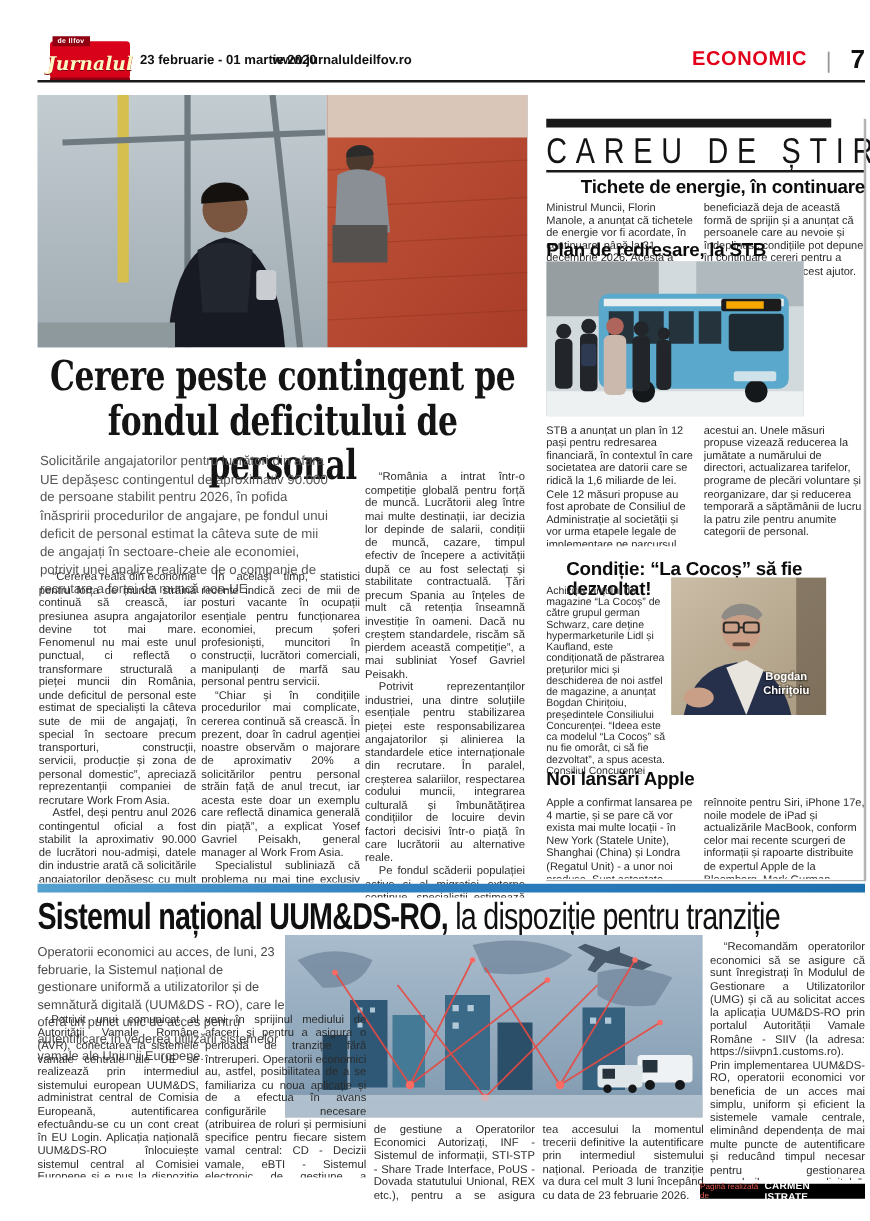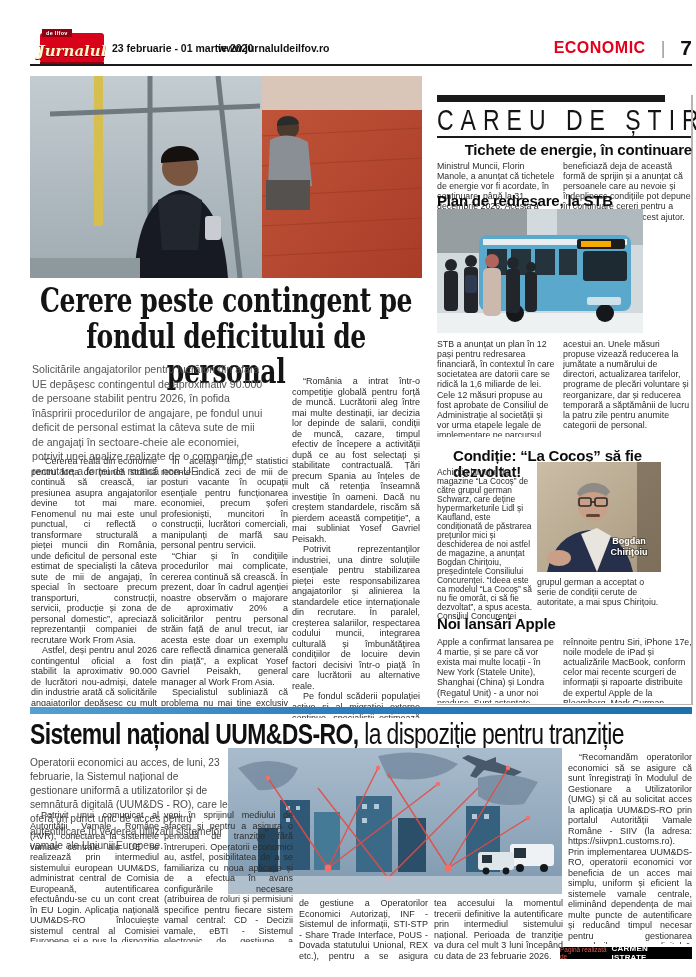--- a/index.html
+++ b/index.html
@@ -240,21 +240,20 @@
             <rect x="58" y="36" width="12" height="8" rx="2"></rect>
           <line x1="54" y1="40" x2="58" y2="40"></line>
         </g>
         <rect x="49" y="52" width="14" height="3" rx="1.5" fill="#5a4538"></rect>
         <ellipse cx="22" cy="96" rx="12" ry="8" fill="#c99f87"></ellipse>
       </g>
       <text x="92" y="82" text-anchor="middle" font-size="9" font-weight="bold" fill="#ffffff" style="paint-order:stroke" stroke="#00000055" stroke-width="2">Bogdan</text>
       <text x="92" y="93" text-anchor="middle" font-size="9" font-weight="bold" fill="#ffffff" style="paint-order:stroke" stroke="#00000055" stroke-width="2">Chirițoiu</text>
     </svg>
   </div>
-  <div class="abs side-col s3-b">grupul german a acceptat o serie de condiții cerute de autoritate, a mai spus Chirițoiu.</div>
 
   <h2 class="abs side-title s4-title" style="margin:0;">Noi lansări Apple</h2>
   <div class="abs side-col s4-a">Apple a confirmat lansarea pe 4 martie, și se pare că vor exista mai multe locații - în New York (Statele Unite), Shanghai (China) și Londra (Regatul Unit) - a unor noi produse. Sunt așteptate versiuni</div>
   <div class="abs side-col s4-b">reînnoite pentru Siri, iPhone 17e, noile modele de iPad și actualizările MacBook, conform celor mai recente scurgeri de informații și rapoarte distribuite de expertul Apple de la Bloomberg, Mark Gurman.</div>
 
   <div class="abs blue-bar"></div>
   <div class="abs b-headline-wrap">
     <span class="b-head-strong">Sistemul național UUM&amp;DS-RO,</span><span class="b-head-light"> la dispoziție pentru tranziție</span>
   </div>
   <div class="abs b-lead">Operatorii economici au acces, de luni, 23 februarie, la Sistemul național de gestionare uniformă a utilizatorilor și de semnătură digitală (UUM&amp;DS - RO), care le oferă un punct unic de acces pentru autentificare în vederea utilizării sistemelor vamale ale Uniunii Europene.</div>

